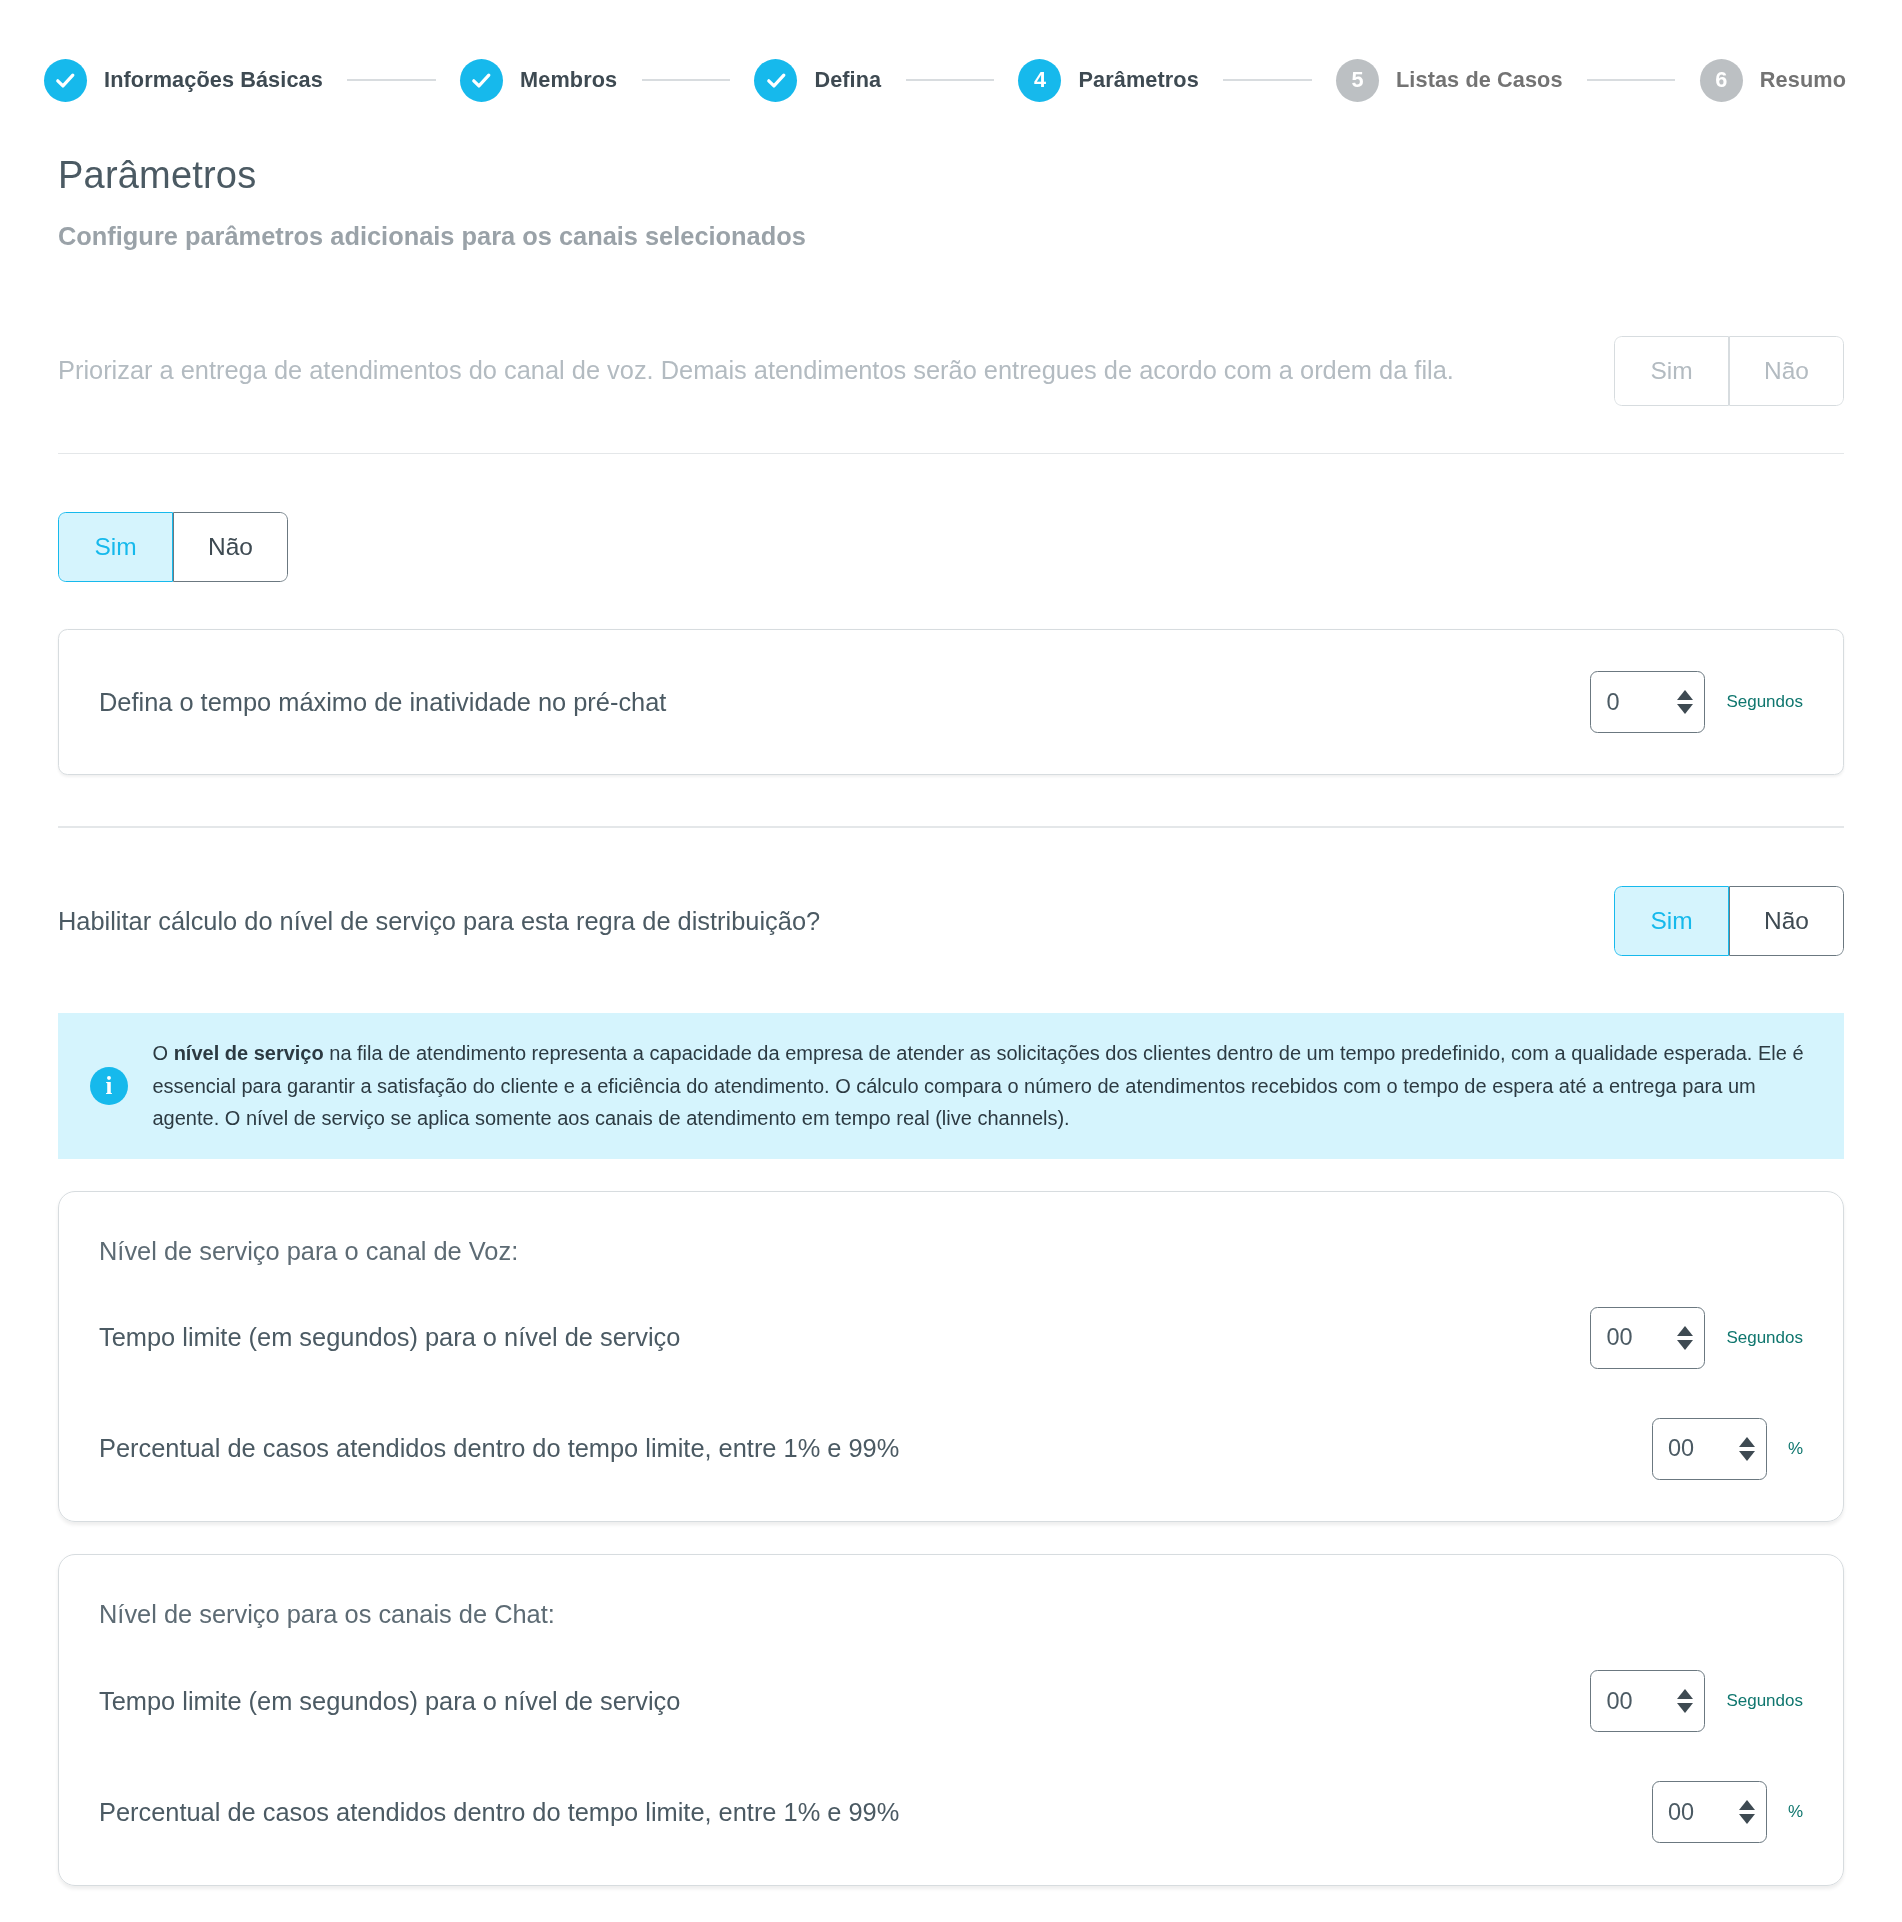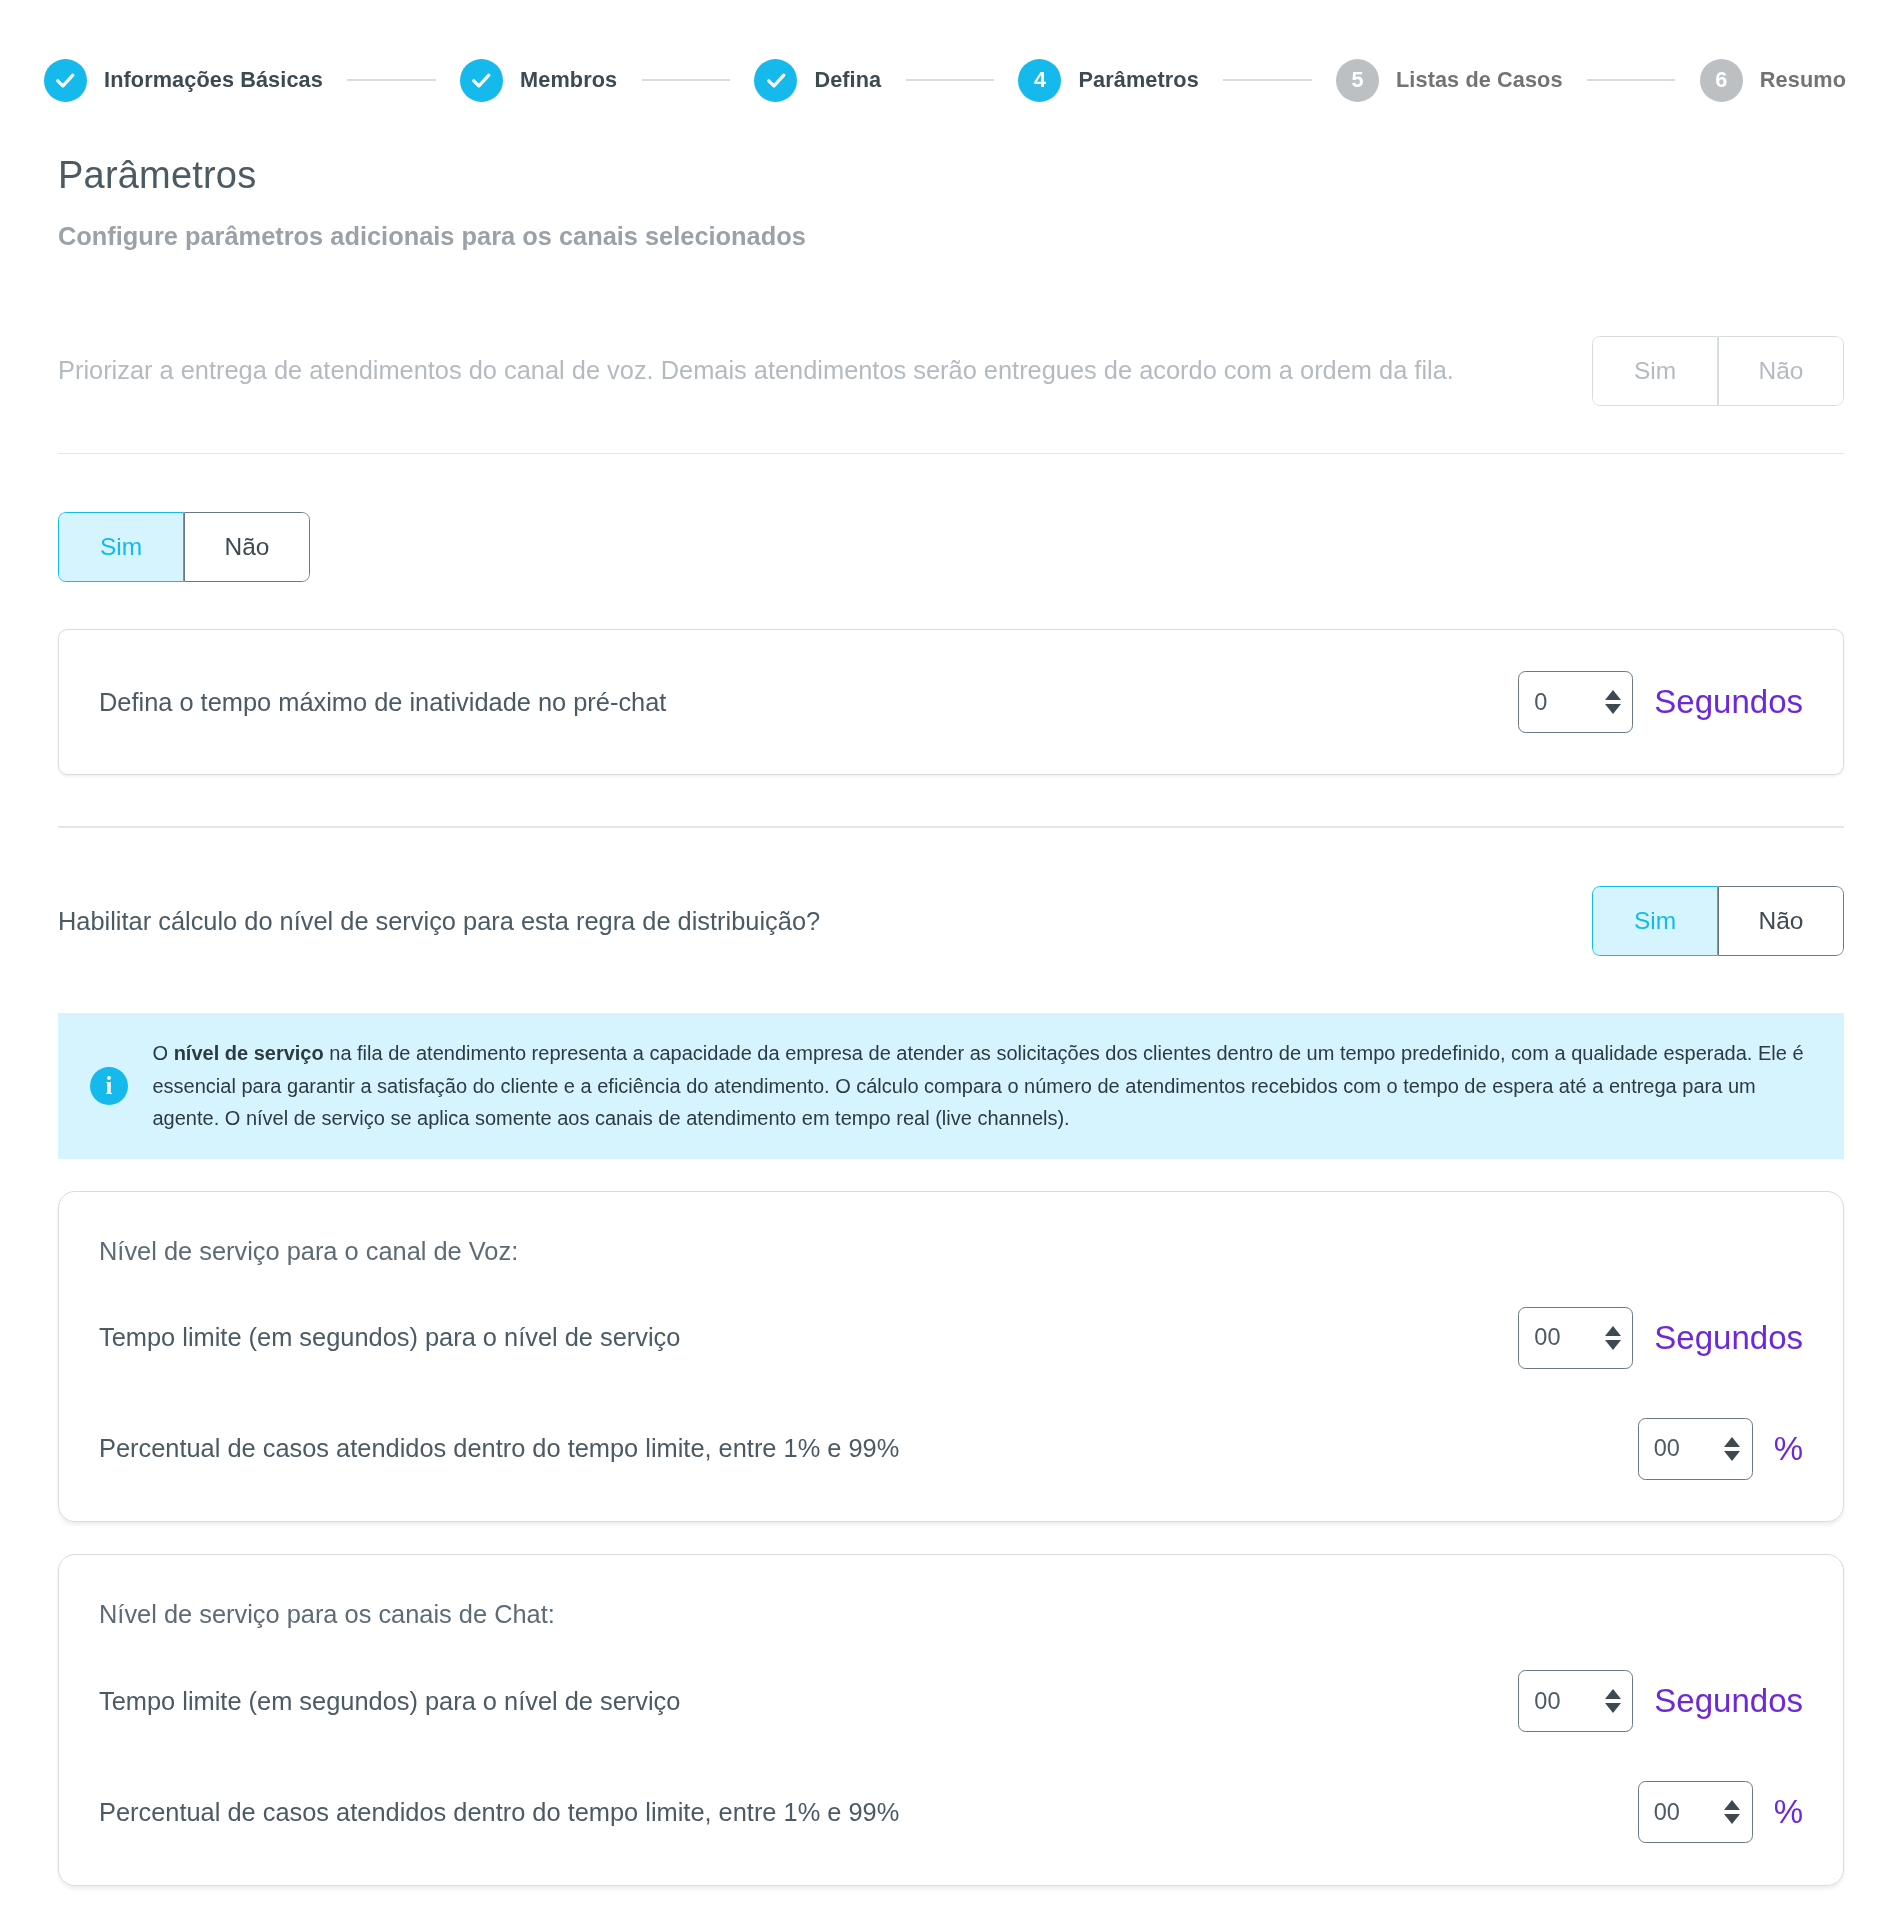--- a/index.html
+++ b/index.html
@@ -111,21 +111,21 @@
   }
 
   
   .toggle {
     display: flex;
     flex: 0 0 auto;
     border-radius: 7.5px;
     overflow: hidden;
   }
   .toggle-btn {
-    width: 126px;
+    width: 115px;
     height: 70px;
     display: flex;
     align-items: center;
     justify-content: center;
     font-size: 24.5px;
     background: #ffffff;
     border: 1.9px solid #c9cfd3;
     cursor: pointer;
     user-select: none;
   }
@@ -210,22 +210,22 @@
   }
   .spin-arrows .tri {
     width: 0;
     height: 0;
     border-left: 8.5px solid transparent;
     border-right: 8.5px solid transparent;
   }
   .spin-arrows .up { border-bottom: 10.4px solid #3e4a52; }
   .spin-arrows .down { border-top: 10.4px solid #3e4a52; }
   .unit {
-    font-size: 33px;
-    color: #6d28d9;
+    font-size: 17px;
+    color: #0f766e;
   }
 
   
   .info-banner {
     display: flex;
     align-items: center;
     gap: 24.5px;
     background: #d5f4fd;
     padding: 24.5px 32px;
     margin-top: 9.4px;

